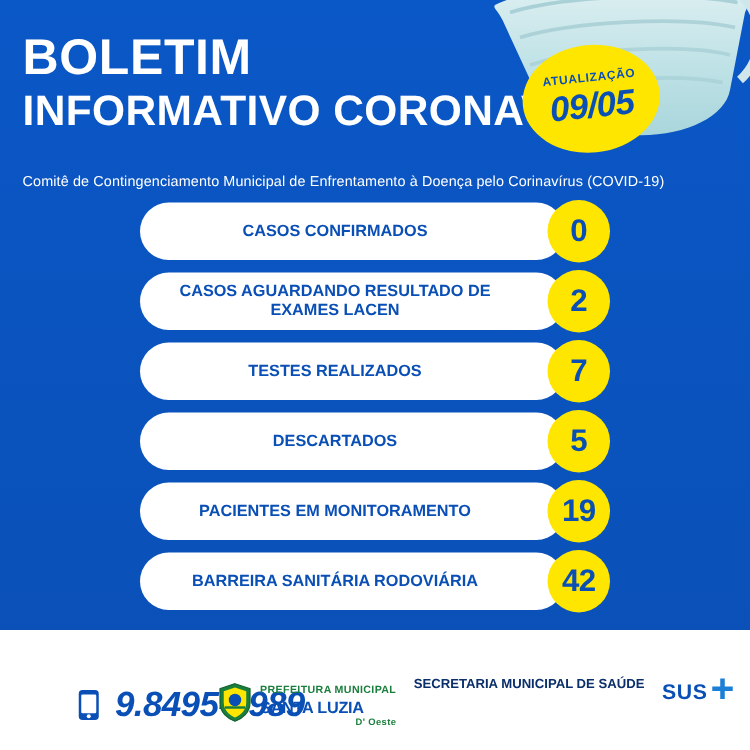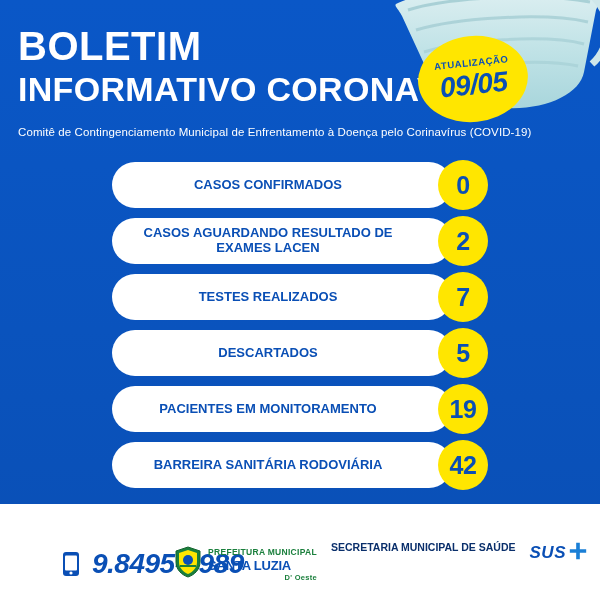--- a/index.html
+++ b/index.html
@@ -50,21 +50,21 @@
     font-size: 34px;
     font-weight: bold;
     letter-spacing: 0.3px;
     line-height: 1.05;
     margin-top: 6px;
     text-transform: uppercase;
   }
   .subtitle {
     color: #ffffff;
     font-size: 11.5px;
-    margin-top: 18px;
+    margin-top: 32px;
     letter-spacing: 0.1px;
   }
 
   
   .badge {
     position: absolute;
     top: 36px;
     left: 418px;
     width: 110px;
     height: 86px;
@@ -254,21 +254,20 @@
   .sus-wrap {
     display: flex;
     align-items: center;
     gap: 2px;
   }
   .sus-text {
     color: #0a4fb5;
     font-size: 17px;
     font-weight: bold;
     letter-spacing: 0.5px;
-    font-style: italic;
   }
 </style>
 </head>
 <body>
 
 <div class="poster">
 
   <div class="mask-wrap">
     <svg viewBox="0 0 220 150" width="220" height="150">
       <defs>

